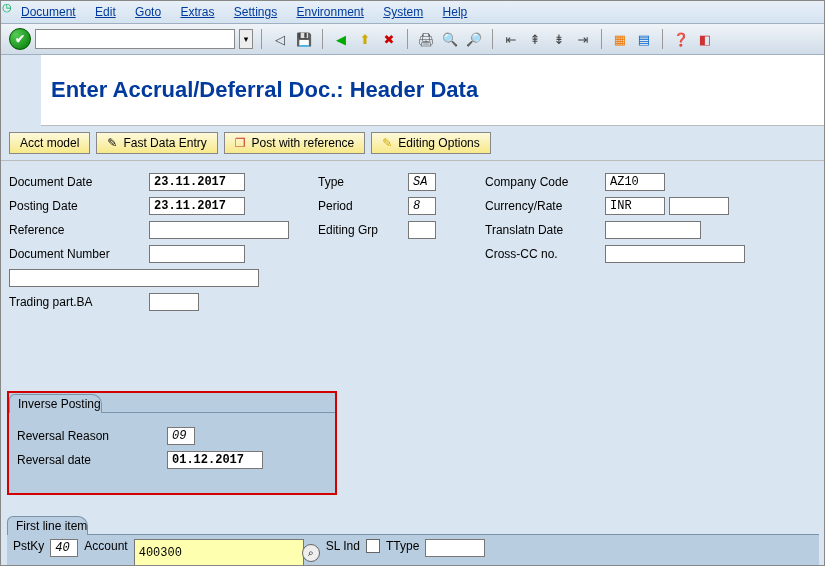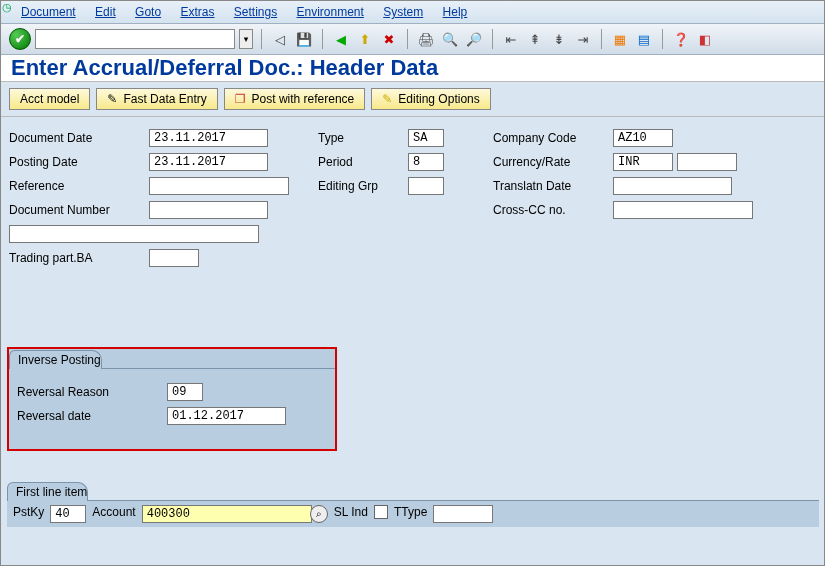--- a/index.html
+++ b/index.html
@@ -80,22 +80,23 @@
   .tb-icon.yellow{ color:#ca0; }
   .tb-icon.red{ color:#c00; }
   .tb-icon.blue{ color:#06c; }
   .tb-icon.orange{ color:#e70; }
   
   .screen-title {
     background:#fff;
     color:#003a9d;
     font-size:22px;
     font-weight:bold;
-    padding:0 10px;
+    padding:22px 10px;
     border-bottom:1px solid #bbb;
+    margin-left:40px;
   }
   
   .apptoolbar {
     padding:6px 8px;
     background:#d9e5f0;
     display:flex;
     gap:6px;
     border-bottom:1px solid #bbb;
   }
   .appbtn {
@@ -123,21 +124,21 @@
   .col2 .lbl { width:90px; }
   .col3 .lbl { width:120px; }
   input.field {
     height:18px;
     border:1px solid #777;
     background:#fff;
     font-family:'Courier New',monospace;
     font-size:12px;
     padding:0 4px;
   }
-  .w100{width:119px;} .w40{width:36px;} .w60{width:60px;}
+  .w100{width:96px;font-weight:bold;} .w40{width:28px;font-style:italic;} .w60{width:60px;}
   .w140{width:140px;} .w250{width:250px;} .w50{width:50px;}
   
   .group {
     margin-top:12px;
   }
   .group.highlight {
     border:2px solid #d40000;
     background:#b9cde0;
     padding-bottom:8px;
     width:330px;
@@ -178,21 +179,21 @@
     border-top:1px solid #7a94ab;
     padding:4px 6px;
     display:flex;
     align-items:flex-start;
     gap:6px;
   }
   .acct-input-wrap{
     position:relative; display:inline-flex; align-items:center;
   }
   .acct-input {
-    width:170px; height:18px;
+    width:170px; height:28px;
     border:1px solid #777;
     background:#ffffb0;
     font-family:'Courier New',monospace;
     font-size:12px;
     padding:0 4px;
   }
   .f4btn {
     width:18px;height:18px;
     border:1px solid #666;
     background:#eee;

